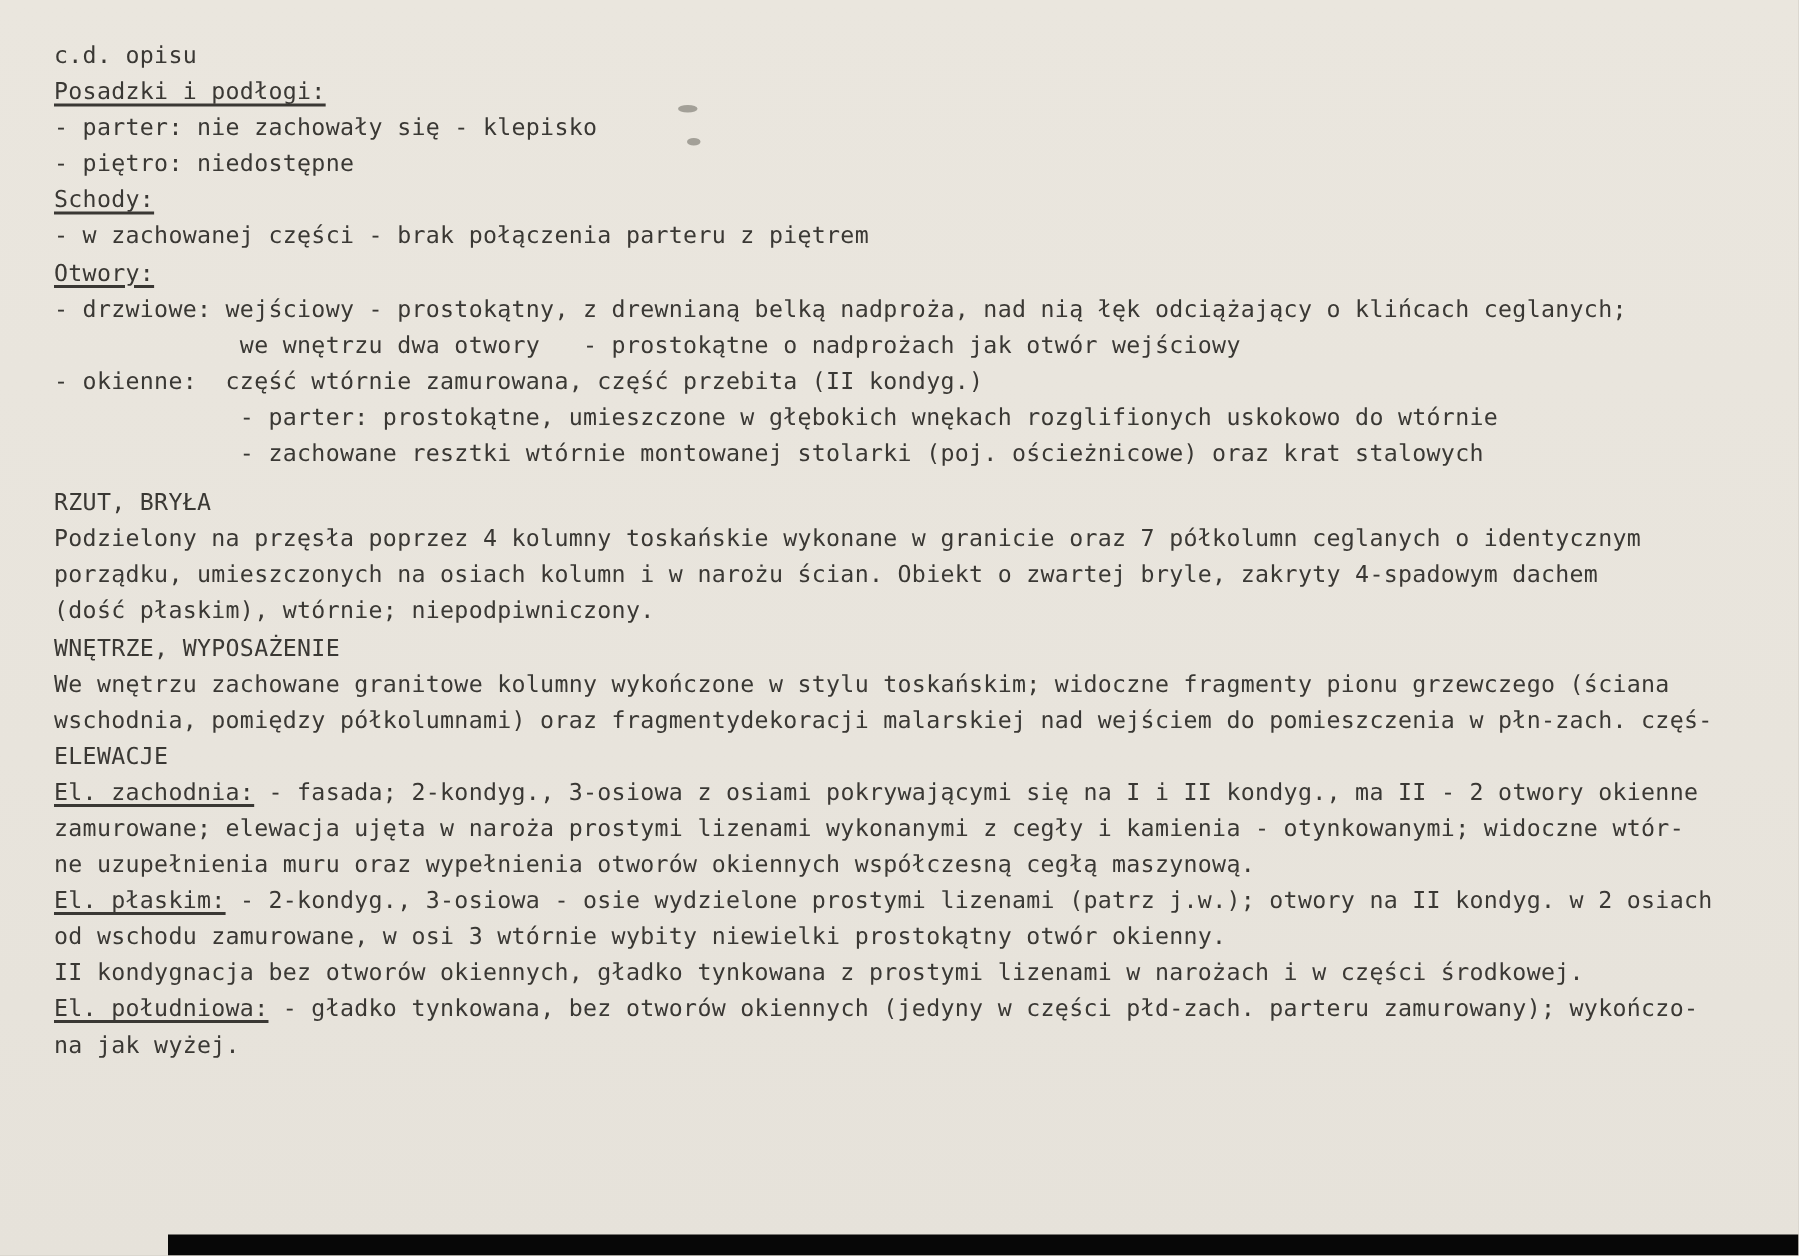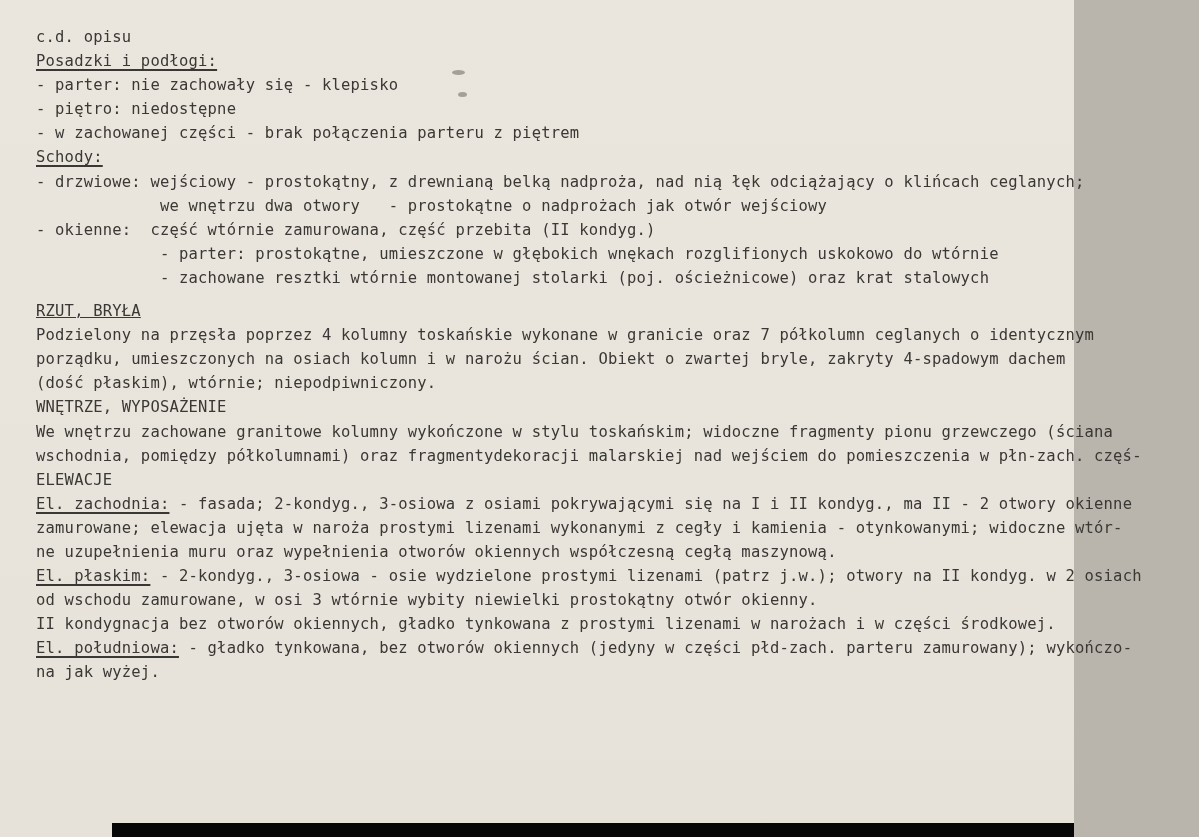--- a/index.html
+++ b/index.html
@@ -7,41 +7,40 @@
     padding: 0;
   }
   body {
     width: 1199px;
     height: 837px;
     overflow: hidden;
     background: #b9b5ad;
   }
   .page {
     position: relative;
-    width: 1074px;
+    width: 1199px;
     height: 837px;
     background: #e9e5dd;
     background-image: linear-gradient(180deg, #eae6de 0%, #e8e4dc 60%, #e6e2da 100%);
     font-family: "DejaVu Sans Mono", "Liberation Mono", monospace;
     color: #3a3834;
   }
   .text-block {
     position: absolute;
     left: 36px;
     top: 25px;
     font-size: 15.5px;
     line-height: 24.1px;
     letter-spacing: 0.2px;
   }
   .line {
     white-space: pre;
   }
   .line.gap-before {
     margin-top: 9px;
-    text-decoration: underline;
   }
   .line span.u {
     text-decoration: underline;
     text-underline-offset: 3px;
     text-decoration-thickness: 1.5px;
   }
   .bottom-bar {
     position: absolute;
     left: 112px;
     right: 0;
@@ -58,22 +57,23 @@
 </style>
 </head>
 <body>
 
 <div class="page">
   <div class="text-block" id="lines">
       <div class="line"><span>c.d. opisu</span></div>
       <div class="line"><span class="u">Posadzki i podłogi:</span></div>
       <div class="line"><span>- parter: nie zachowały się - klepisko</span></div>
       <div class="line"><span>- piętro: niedostępne</span></div>
+      <div class="line"><span class="u">Schody:</span></div>
       <div class="line"><span>- w zachowanej części - brak połączenia parteru z piętrem</span></div>
-      <div class="line"><span class="u">Schody:</span></div>
+      <div class="line"><span class="u">Otwory:</span></div>
       <div class="line"><span>- drzwiowe: wejściowy - prostokątny, z drewnianą belką nadproża, nad nią łęk odciążający o klińcach ceglanych;</span></div>
       <div class="line"><span>             we wnętrzu dwa otwory   - prostokątne o nadprożach jak otwór wejściowy</span></div>
       <div class="line"><span>- okienne:  część wtórnie zamurowana, część przebita (II kondyg.)</span></div>
       <div class="line"><span>             - parter: prostokątne, umieszczone w głębokich wnękach rozglifionych uskokowo do wtórnie</span></div>
       <div class="line"><span>             - zachowane resztki wtórnie montowanej stolarki (poj. ościeżnicowe) oraz krat stalowych</span></div>
       <div class="line gap-before"><span>RZUT, BRYŁA</span></div>
       <div class="line"><span>Podzielony na przęsła poprzez 4 kolumny toskańskie wykonane w granicie oraz 7 półkolumn ceglanych o identycznym</span></div>
       <div class="line"><span>porządku, umieszczonych na osiach kolumn i w narożu ścian. Obiekt o zwartej bryle, zakryty 4-spadowym dachem</span></div>
       <div class="line"><span>(dość płaskim), wtórnie; niepodpiwniczony.</span></div>
       <div class="line"><span>WNĘTRZE, WYPOSAŻENIE</span></div>

